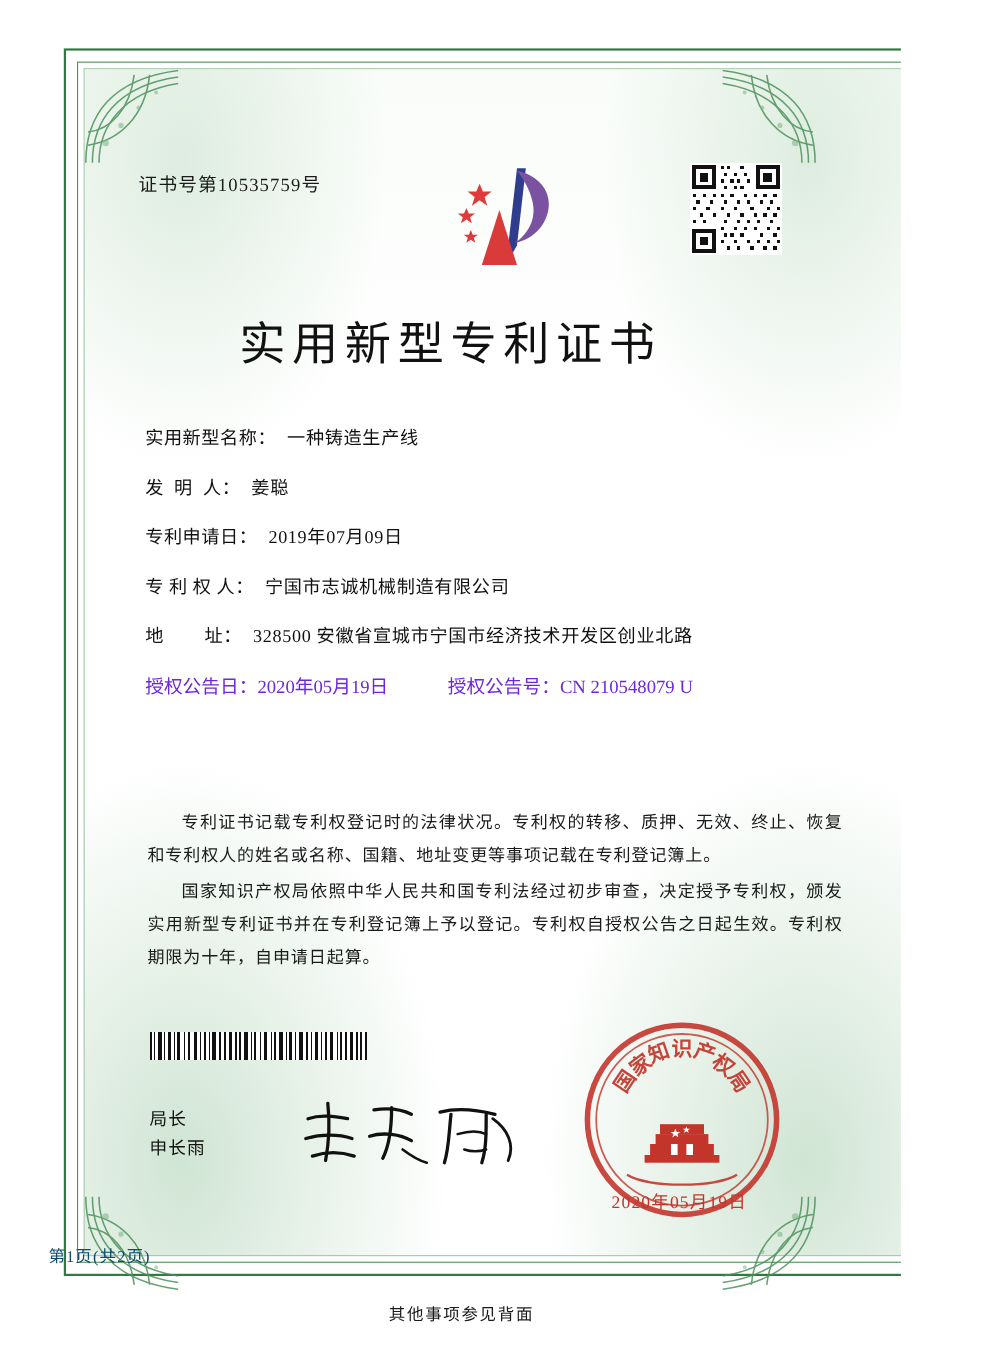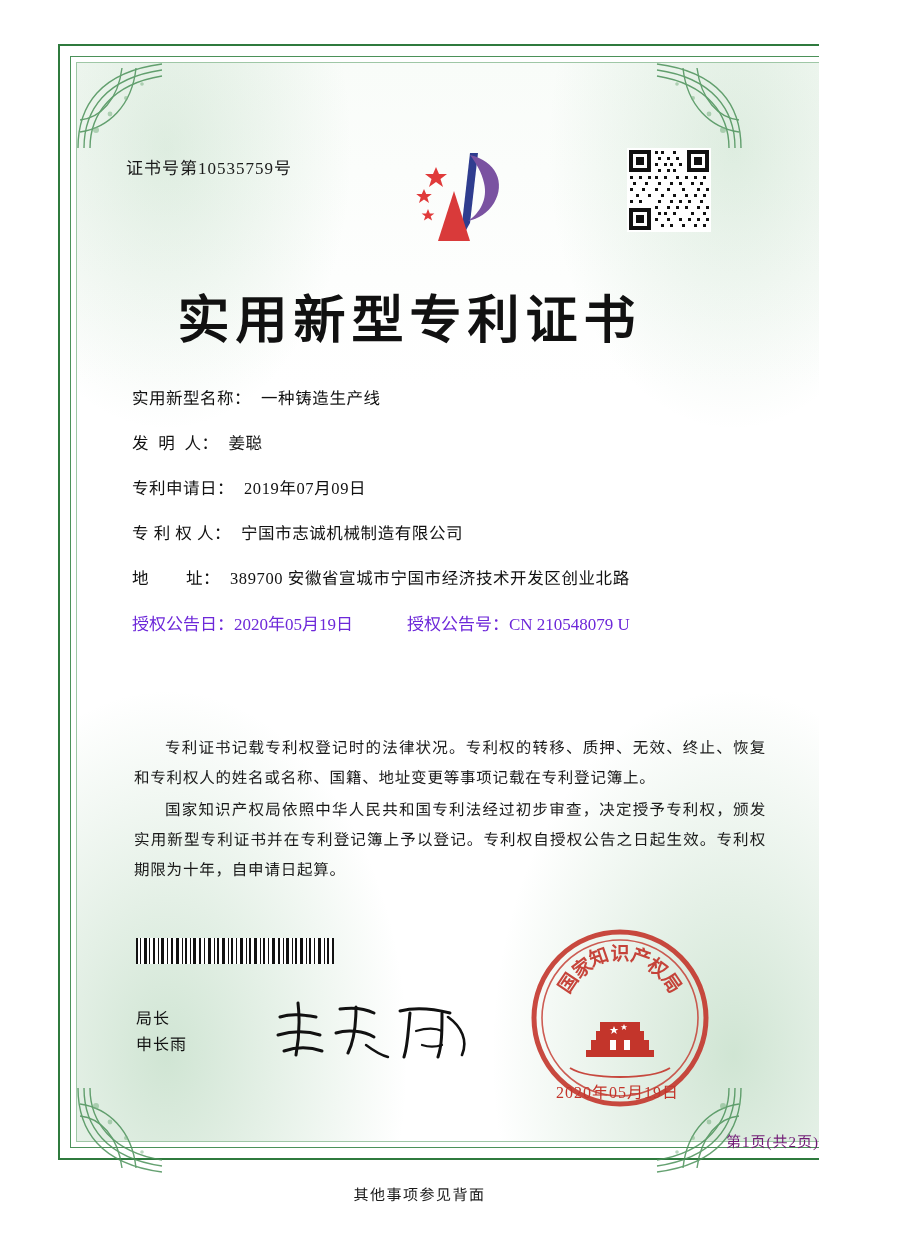--- a/index.html
+++ b/index.html
@@ -97,22 +97,22 @@
     width: 84px;
     height: 84px;
   }
   .qr svg { display:block; }
 
   .main-title {
     position: absolute;
     left: 0; right: 0;
     top: 278px;
     text-align: center;
-    font-size: 52px;
-    font-weight: bold;
+    font-size: 42px;
+    font-weight: normal;
     letter-spacing: 6px;
     color: #111;
     font-family: "DejaVu Serif", "Liberation Serif", serif;
   }
 
   
   .fields {
     position: absolute;
     left: 132px;
     top: 385px;
@@ -206,24 +206,25 @@
     color: #c3352b;
     letter-spacing: 1px;
     white-space: nowrap;
   }
 
   
   .page-no {
     position: absolute;
     left: 0; right: 0;
     top: 1130px;
-    text-align: right;
+    text-align: left;
     font-size: 15px;
-    color: #701a75;
+    color: #0c4a6e;
     letter-spacing: 1px;
+    padding-left: 44px;
   }
   .footnote {
     position: absolute;
     left: 0; right: 0;
     top: 1183px;
     text-align: center;
     font-size: 15px;
     color: #1a1a1a;
     letter-spacing: 1.5px;
     padding-left: 20px;
@@ -426,21 +427,21 @@
     <div class="row">
       <span class="label">专利申请日：</span>
       <span class="value">2019年07月09日</span>
     </div>
     <div class="row">
       <span class="label">专 利 权 人：</span>
       <span class="value">宁国市志诚机械制造有限公司</span>
     </div>
     <div class="row">
       <span class="label">地        址：</span>
-      <span class="value">389700 安徽省宣城市宁国市经济技术开发区创业北路</span>
+      <span class="value">328500 安徽省宣城市宁国市经济技术开发区创业北路</span>
     </div>
 
     <div class="row-dual">
       <span class="seg1">授权公告日：</span>
       <span class="seg1">2020年05月19日</span>
       <span class="seg2">授权公告号：</span>
       <span class="seg1">CN 210548079 U</span>
     </div>
   </div>
 

